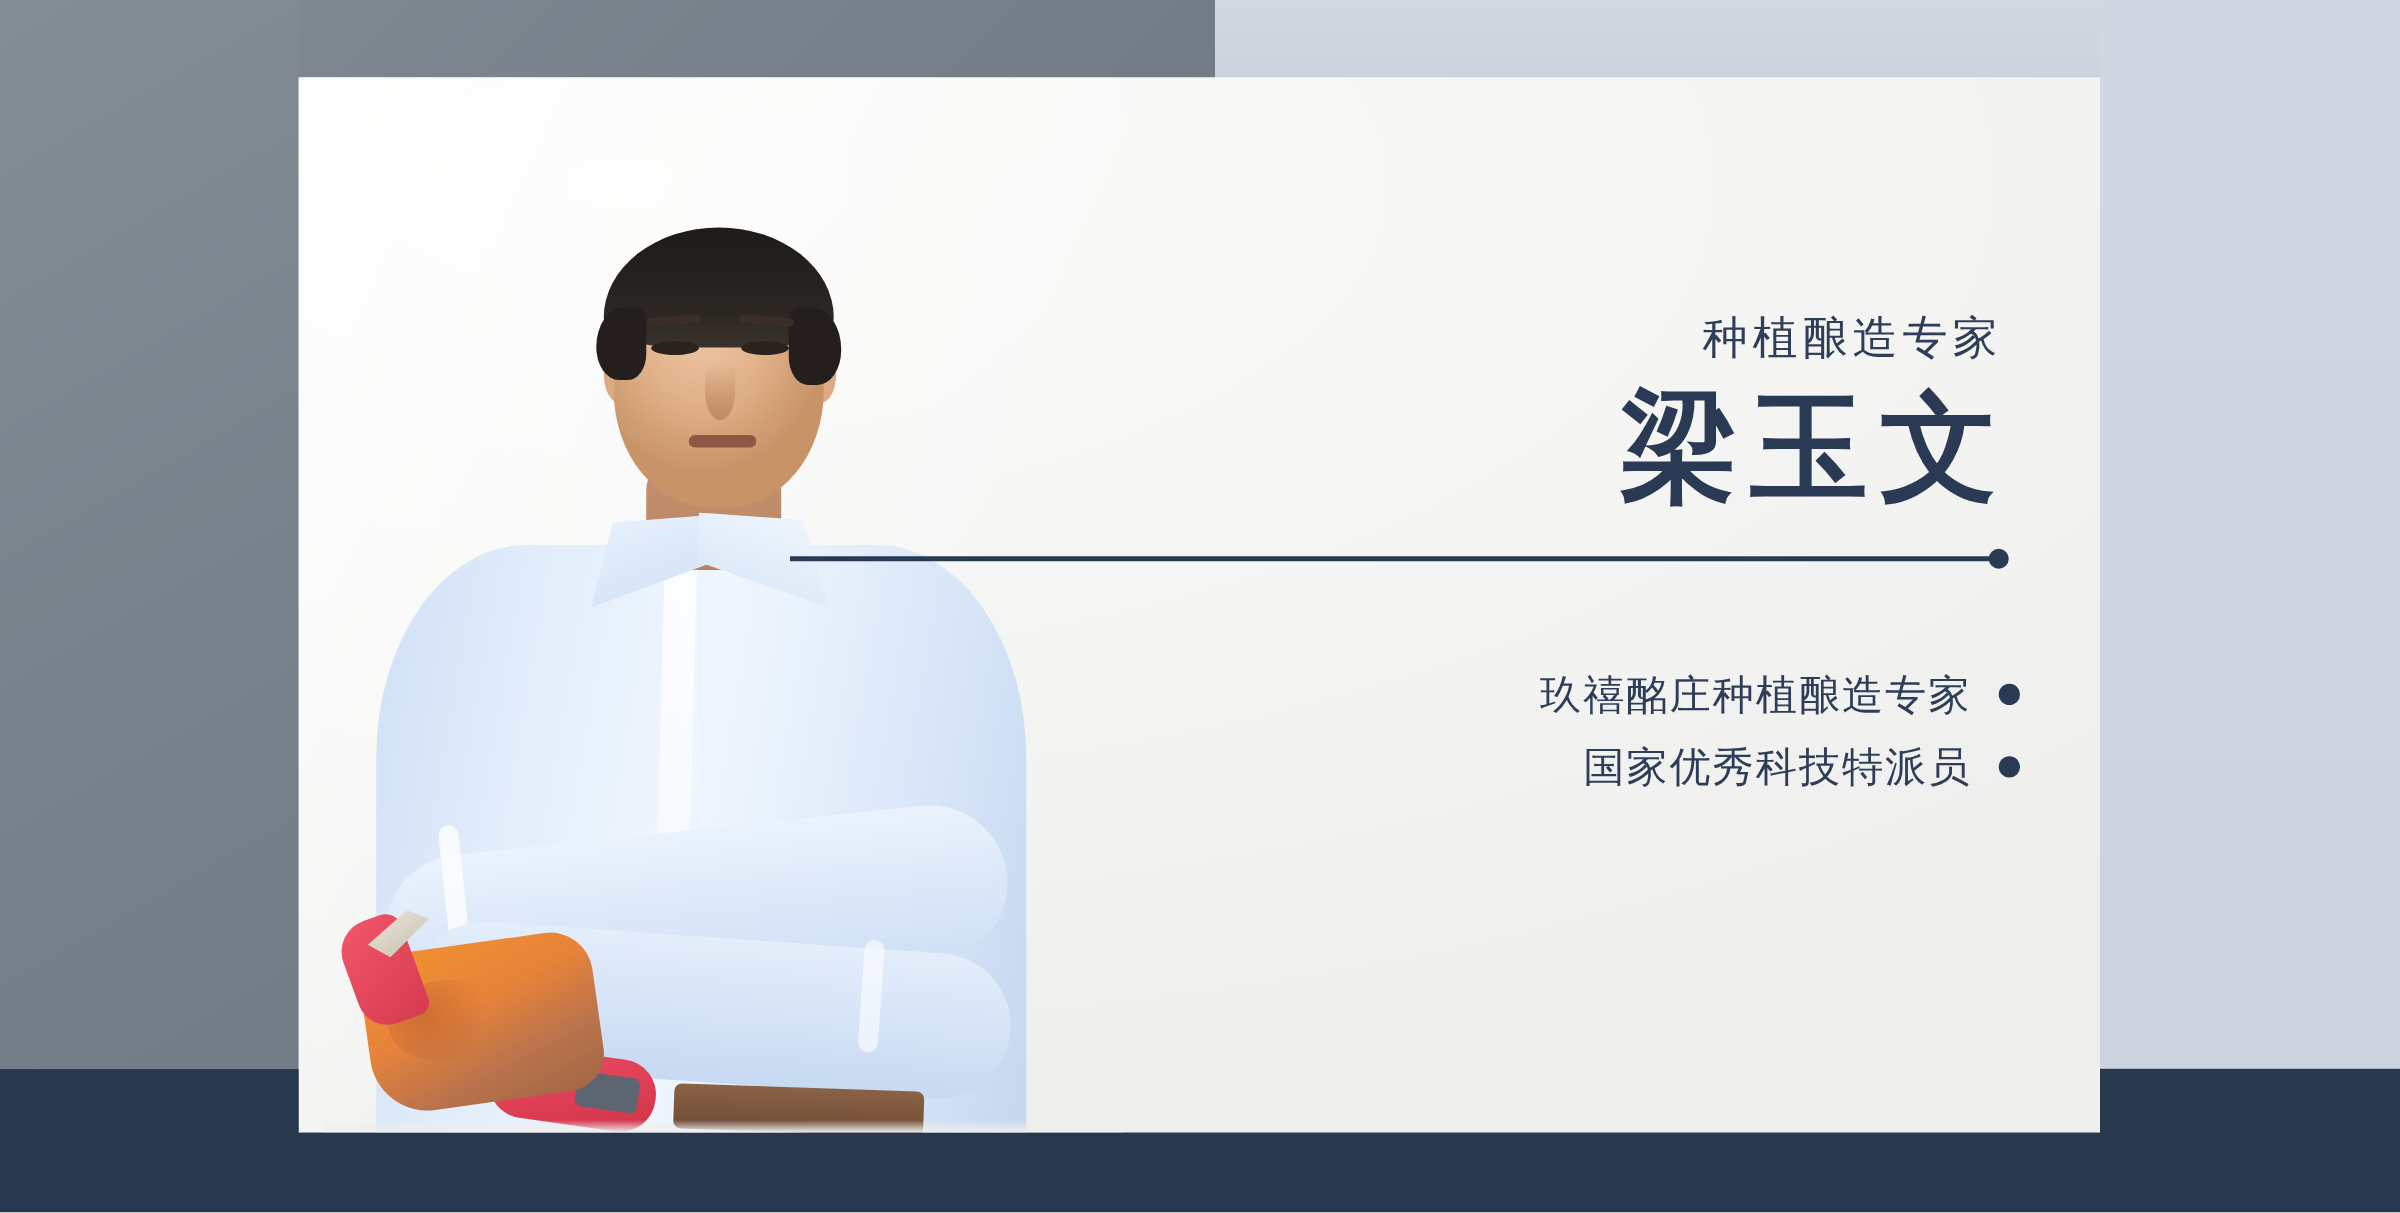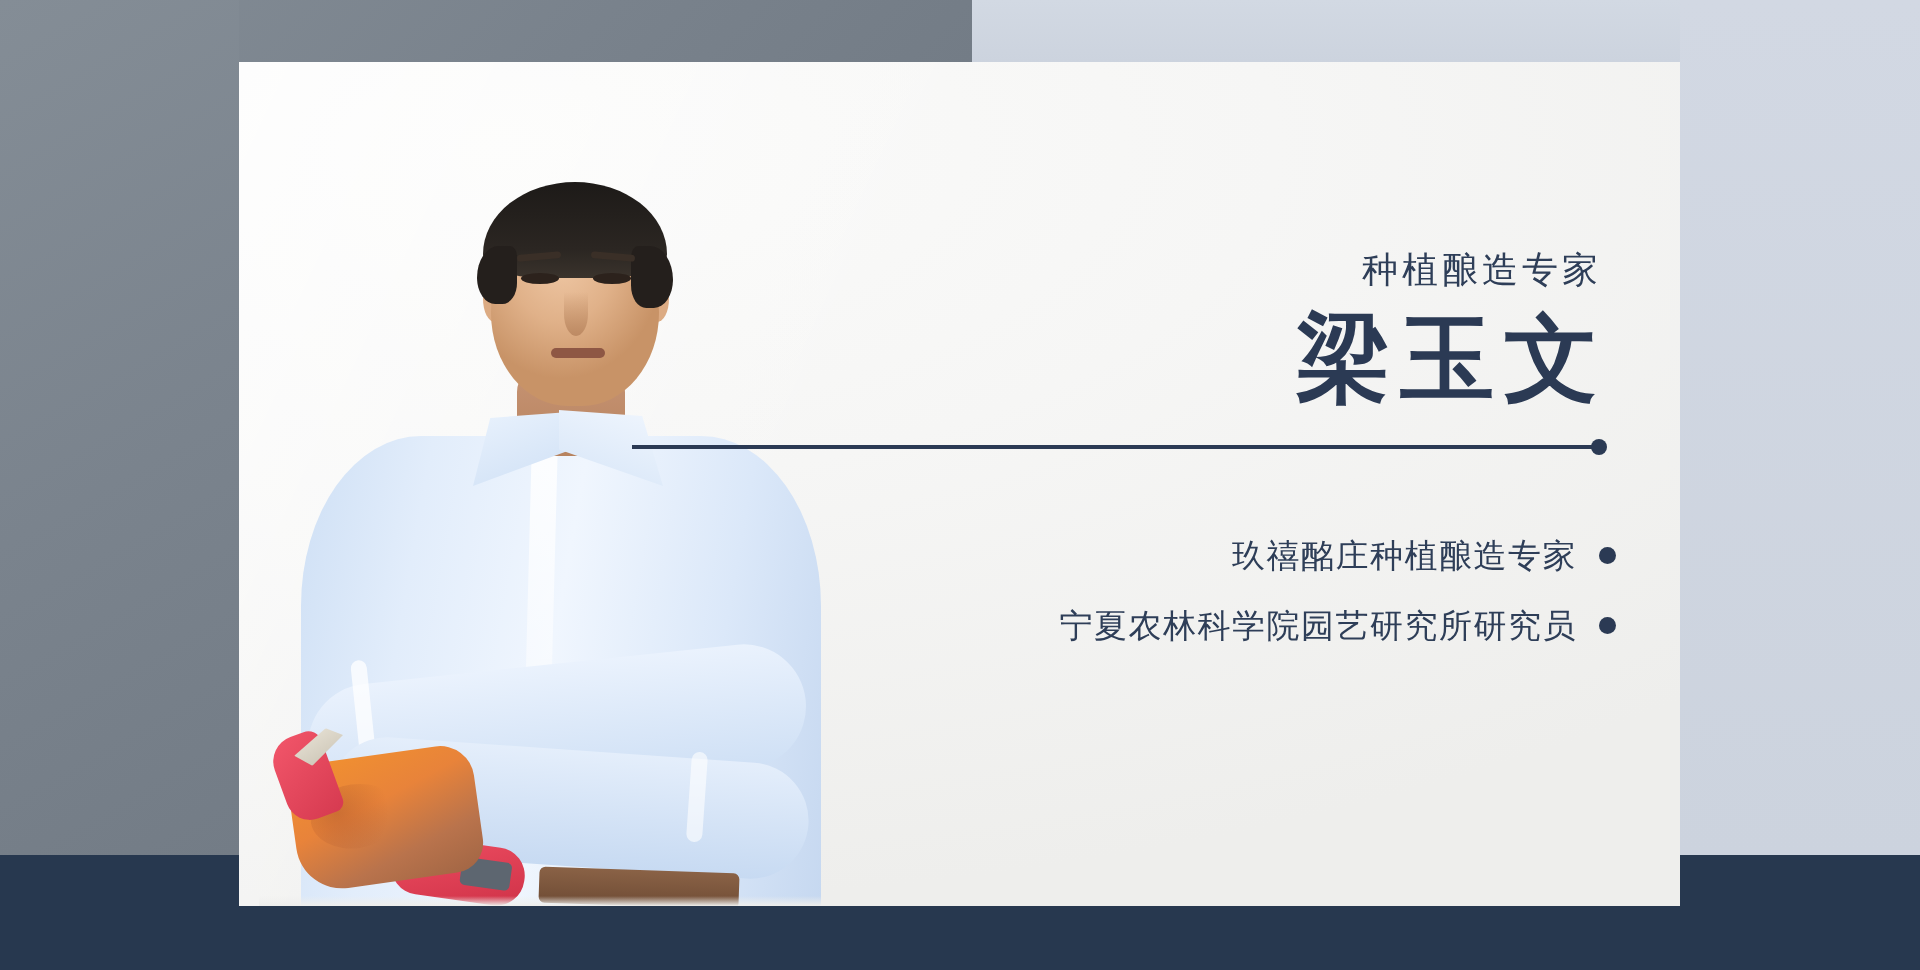--- a/index.html
+++ b/index.html
@@ -193,21 +193,21 @@
     position:absolute; left:393px; top:383px; width:970px; height:4px;
     background:#2b3a54;
   }
   .divider-dot {
     position:absolute; left:1352px; top:377px; width:16px; height:16px;
     border-radius:50%; background:#2b3a54;
   }
 
   .credentials {
     position:absolute; right:64px; top:466px; width:830px;
-    display:flex; flex-direction:column; align-items:flex-end; gap:16px;
+    display:flex; flex-direction:column; align-items:flex-end; gap:4px;
   }
   .cred-row {
     display:flex; align-items:center; justify-content:flex-end;
     height:54px; gap:22px;
   }
   .cred-text {
     font-size:33px; letter-spacing:1.5px; color:#2e3e58; line-height:1;
     white-space:nowrap;
   }
   .cred-dot {
@@ -263,19 +263,19 @@
 
     <div class="divider"></div>
     <div class="divider-dot"></div>
 
     <div class="credentials">
       <div class="cred-row">
         <span class="cred-text">玖禧酩庄种植酿造专家</span>
         <span class="cred-dot"></span>
       </div>
       <div class="cred-row">
-        <span class="cred-text">宁夏农林科学院园艺研究所研究员</span>
+        <span class="cred-text">国家优秀科技特派员</span>
         <span class="cred-dot"></span>
       </div>
     </div>
 
   </div>
 </div>
 
 </body></html>

